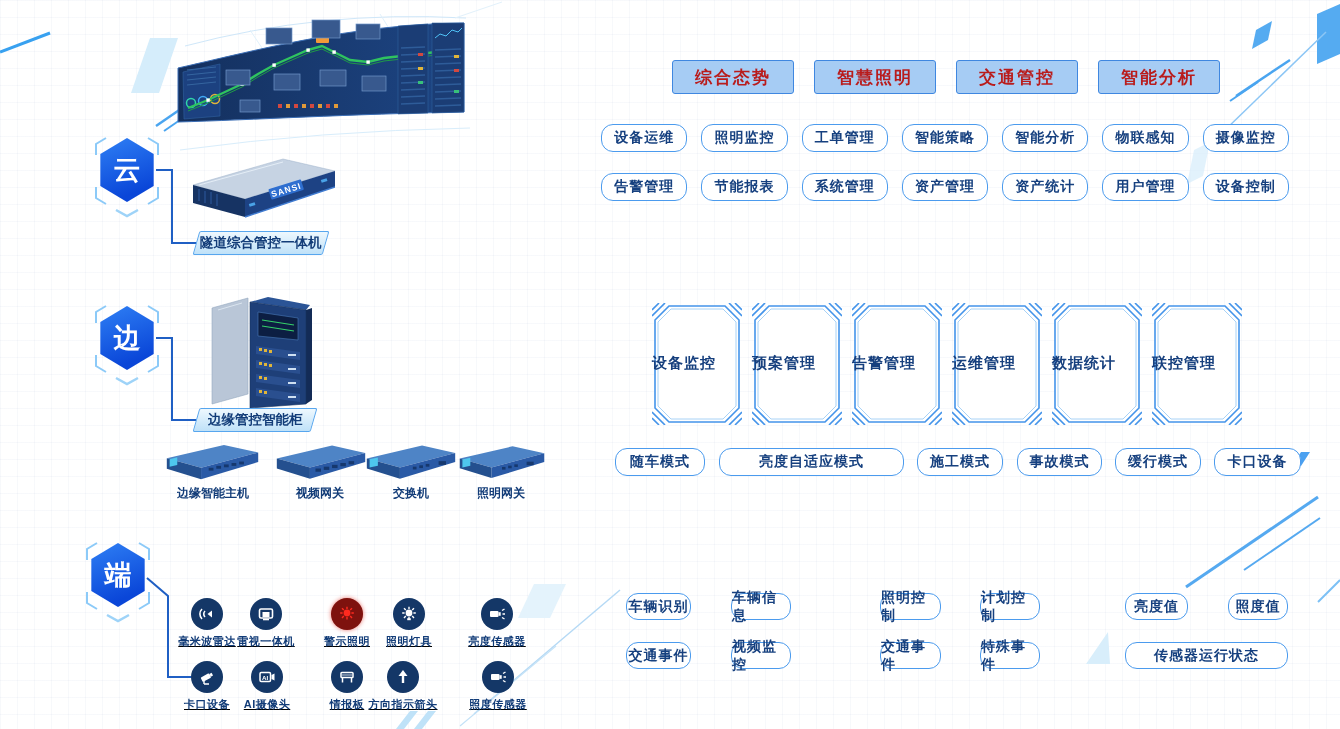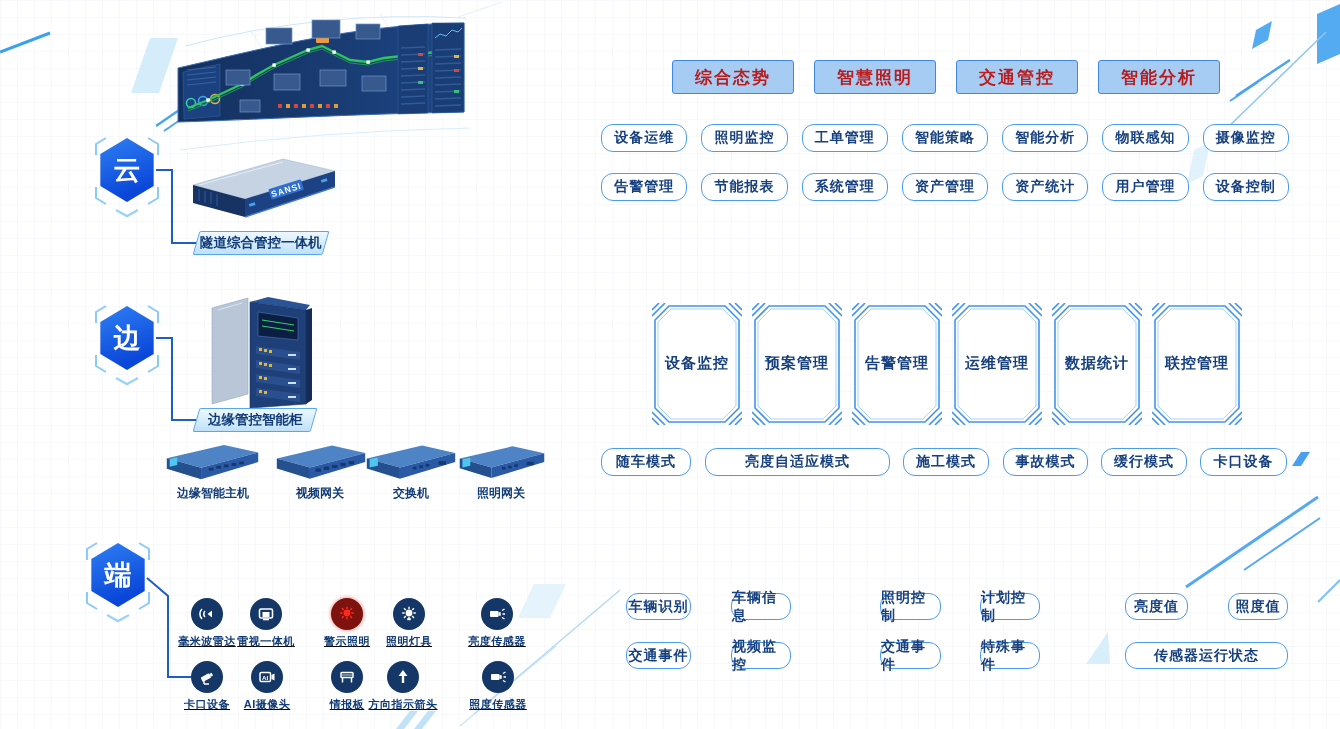--- a/index.html
+++ b/index.html
@@ -31,23 +31,23 @@
   .btn{background:#fff;border:1.5px solid #4b9bee;border-radius:12px;color:#16407f;
     font-size:14px;font-weight:bold;letter-spacing:1px;display:flex;align-items:center;justify-content:center;
     box-sizing:border-box;height:28px;}
   .features{position:absolute;left:601px;top:124px;width:688px;display:grid;
     grid-template-columns:repeat(7,1fr);gap:21px 14px;z-index:4;}
   
   .modules{position:absolute;left:652px;top:303px;display:flex;gap:10px;z-index:4;}
   .modbox{position:relative;width:90px;height:122px;}
   .modbox svg{position:absolute;left:0;top:0;}
   .modbox span{position:absolute;left:0;right:0;top:50%;transform:translateY(-55%);
-    text-align:center;color:#17407e;font-size:15px;font-weight:bold;letter-spacing:1px;}
-  
-  .mode{position:absolute;top:448px;z-index:4;}
+    color:#17407e;font-size:15px;font-weight:bold;letter-spacing:1px;}
+  
+  .mode{position:absolute;top:448px;z-index:4;margin-left:14px;}
   .mode0{left:601px;width:90px}.mode1{left:705px;width:185px}.mode2{left:903px;width:86px}
   .mode3{left:1003px;width:85px}.mode4{left:1101px;width:86px}.mode5{left:1200px;width:87px}
   
   .grp{position:absolute;top:593px;display:grid;row-gap:22px;column-gap:15px;z-index:4;}
   .grpA{left:601px;grid-template-columns:90px 85px;}
   .grpB{left:855px;grid-template-columns:86px 85px;column-gap:14px;}
   .grpC{left:1100px;grid-template-columns:88px 85px;}
   .grp .btn{height:27px;margin-left:25px;}
   .span2{grid-column:1/3;}
   

